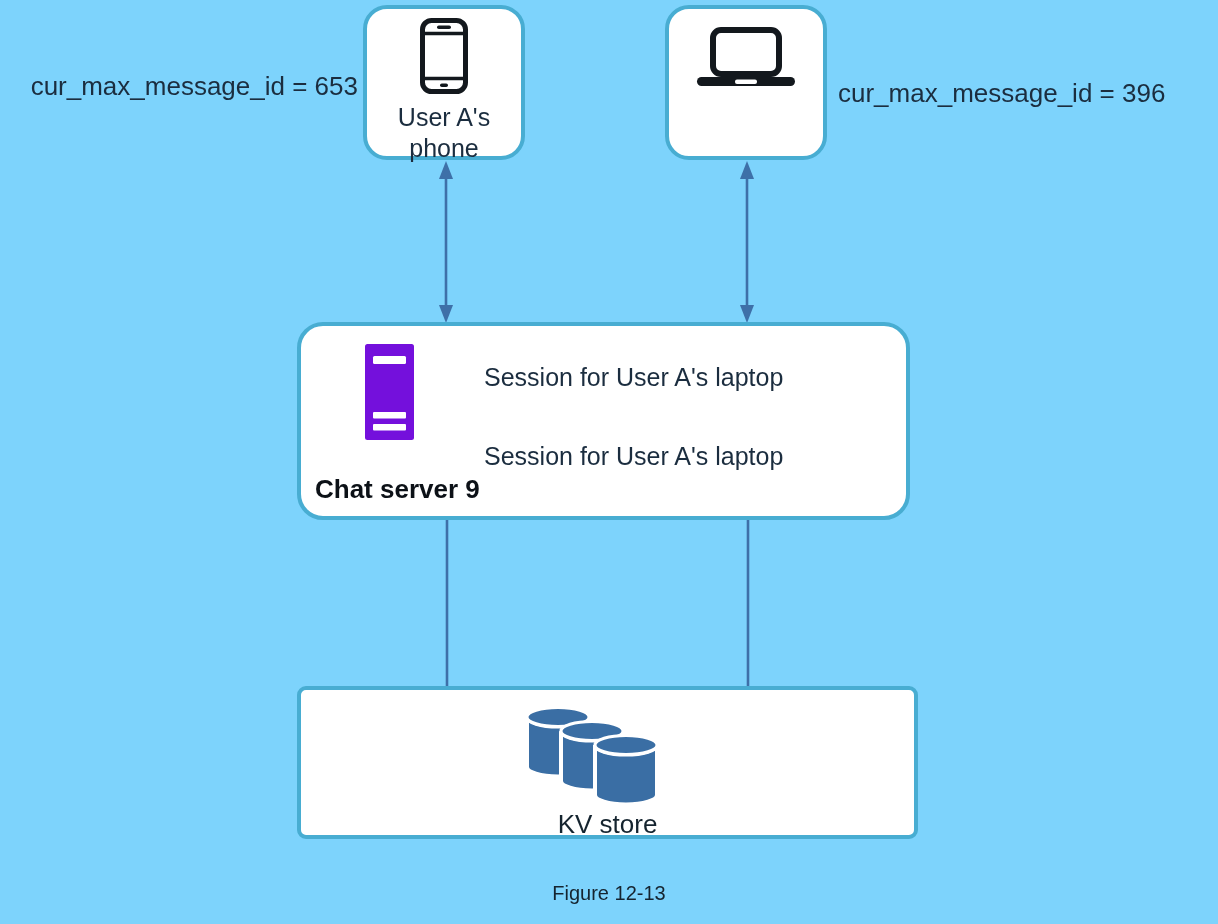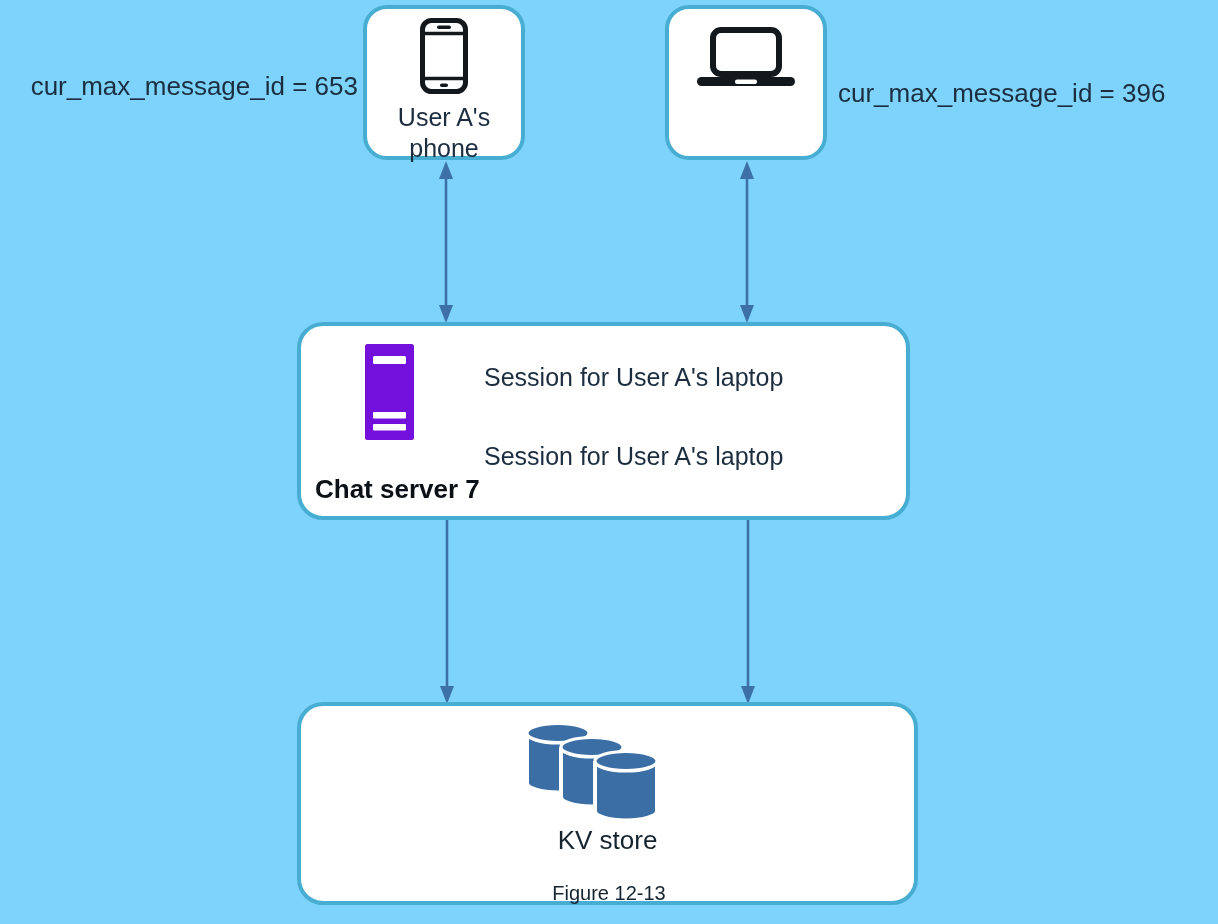--- a/index.html
+++ b/index.html
@@ -43,23 +43,23 @@
   .phone .device-icon { margin-top: 9px; }
   .phone .device-label { margin-top: 4px; }
   .laptop .device-icon { margin-top: 18px; }
   .laptop .device-label { margin-top: 10px; }
   .node.server-box {
     left: 297px; top: 322px;
     width: 613px; height: 198px;
     border-radius: 26px;
   }
   .node.kv-box {
-    left: 297px; top: 702px;
-    width: 621px; height: 203px;
-    border-radius: 26px;
+    left: 297px; top: 686px;
+    width: 621px; height: 153px;
+    border-radius: 9px;
   }
   .server-icon-wrap { position: absolute; left: 64px; top: 18px; }
   .session-line {
     position: absolute;
     left: 183px;
     font-size: 25px;
     color: #1b2d3f;
     white-space: nowrap;
   }
   .session-line.first { top: 37px; }
@@ -144,21 +144,21 @@
     <span class="server-icon-wrap">
       <svg width="49" height="96" viewBox="0 0 49 96">
         <rect x="0" y="0" width="49" height="96" rx="2.5" fill="#7410dc"></rect>
         <rect x="8" y="12" width="33" height="8" rx="1.5" fill="#ffffff"></rect>
         <rect x="8" y="68" width="33" height="6.5" rx="1" fill="#ffffff"></rect>
         <rect x="8" y="80" width="33" height="6.5" rx="1" fill="#ffffff"></rect>
       </svg>
     </span>
     <div class="session-line first">Session for User A's laptop</div>
     <div class="session-line second">Session for User A's laptop</div>
-    <div class="server-title">Chat server 7</div>
+    <div class="server-title">Chat server 9</div>
   </div>
 
   <span class="arrow kv-left">
     <svg width="16" height="184" viewBox="0 0 16 184">
       <line x1="8" y1="0" x2="8" y2="168" stroke="#3e70a8" stroke-width="2.6"></line>
       <polygon points="8,184 15,166 1,166" fill="#3e70a8"></polygon>
     </svg>
   </span>
   <span class="arrow kv-right">
     <svg width="16" height="184" viewBox="0 0 16 184">

